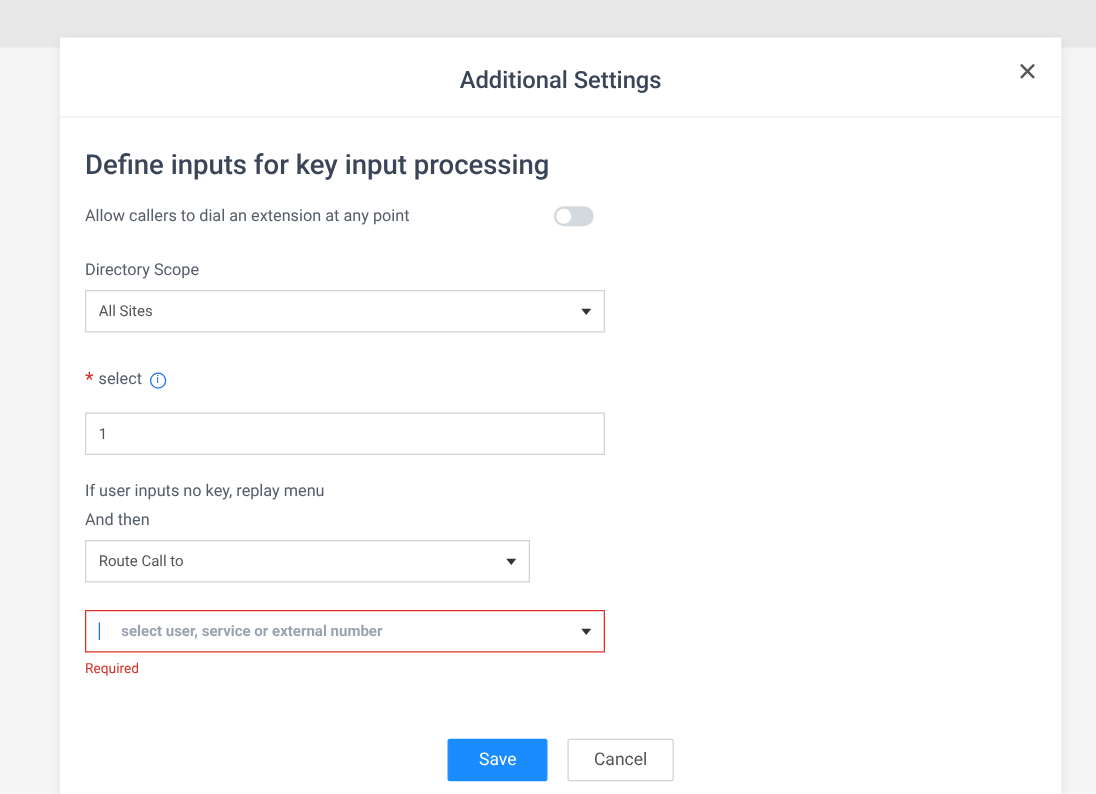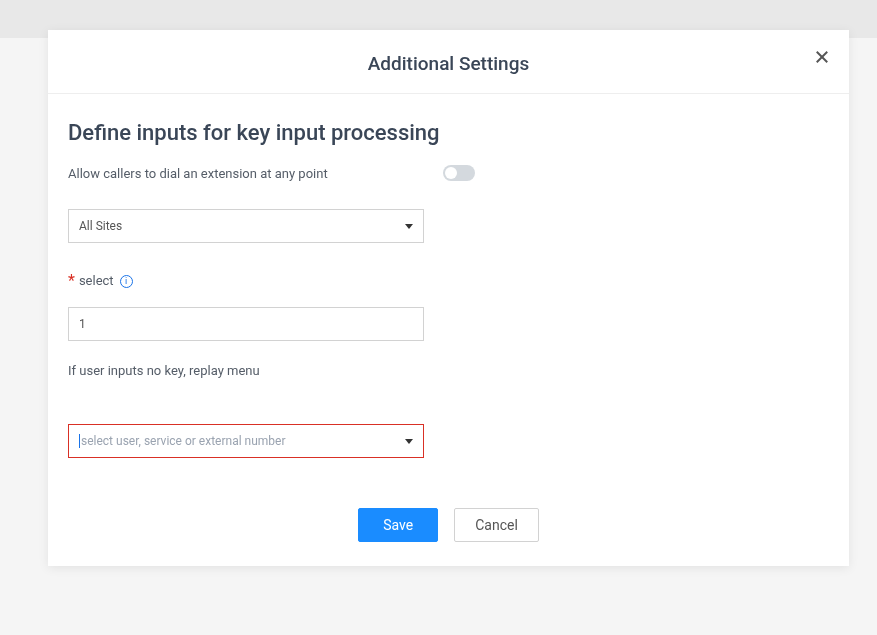--- a/index.html
+++ b/index.html
@@ -65,21 +65,21 @@
     .field-label {
       font-size: 13px;
       color: #555d68;
       margin-bottom: 8px;
       display: block;
     }
     .field-group {
       margin-bottom: 22px;
     }
     .select-box, .input-box {
-      width: 356px;
+      width: 416px;
       height: 34px;
       border: 1px solid #d2d2d2;
       background: #fff;
       font-size: 12px;
       color: #555;
       padding: 0 10px;
       display: flex;
       align-items: center;
       justify-content: space-between;
       cursor: pointer;
@@ -101,21 +101,21 @@
       border-radius: 50%;
       color: #1a73e8;
       font-size: 9px;
       align-items: center;
       justify-content: center;
       margin-left: 4px;
       vertical-align: middle;
     }
     .two-col {
       display: flex;
-      margin-bottom: 38px;
+      margin-bottom: 22px;
       flex-direction: column;
     }
     .col { flex: 0 0 auto; }
     .col .select-box { width: 356px; }
     .error-box {
       border: 1px solid #d93025 !important;
     }
     .error-box .placeholder { color: #9aa3b0; }
     .error-text {
       font-size: 11px;
@@ -169,21 +169,22 @@
       display: flex;
       align-items: center;
       gap: 2px;
       margin-bottom: 10px;
       flex-wrap: wrap;
       max-width: 380px;
       line-height: 2;
     }
     .cursor-bar {
       border-left: 1px solid #1a73e8;
-      padding-left: 1px;
+      padding-left: 17px;
+      font-weight: bold;
     }
   </style>
 </head>
 <body>
 
 <div class="top-bar"></div>
 
 <div class="modal">
 
   <div class="modal-header">
@@ -201,20 +202,21 @@
     <div class="section-title">Define inputs for key input processing</div>
 
     <div class="row-inline">
       <span class="label-text">Allow callers to dial an extension at any point</span>
       <div class="toggle">
         <div class="toggle-knob"></div>
       </div>
     </div>
 
     <div class="field-group">
+      <span class="field-label">Directory Scope</span>
       <div class="select-box">
         <span>All Sites</span>
         <span class="caret-down"></span>
       </div>
     </div>
 
     <div class="field-group">
       <div class="label-line">
         <span class="asterisk">*</span>
         <span class="label-text">select</span>
@@ -222,27 +224,35 @@
       </div>
       <div class="input-box">
         <span>1</span>
       </div>
     </div>
 
     <div class="two-col">
       <div class="col">
         <span class="field-label">If user inputs no key, replay menu</span>
       </div>
+      <div class="col">
+        <span class="field-label">And then</span>
+        <div class="select-box">
+          <span>Route Call to</span>
+          <span class="caret-down"></span>
+        </div>
+      </div>
     </div>
 
     <div class="field-group">
       <div class="select-box error-box">
         <span class="placeholder cursor-bar">select user, service or external number</span>
         <span class="caret-down"></span>
       </div>
+      <div class="error-text">Required</div>
     </div>
 
   </div>
 
   <div class="modal-footer">
     <div class="btn btn-primary">
       <span>Save</span>
     </div>
     <div class="btn btn-secondary">
       <span>Cancel</span>

